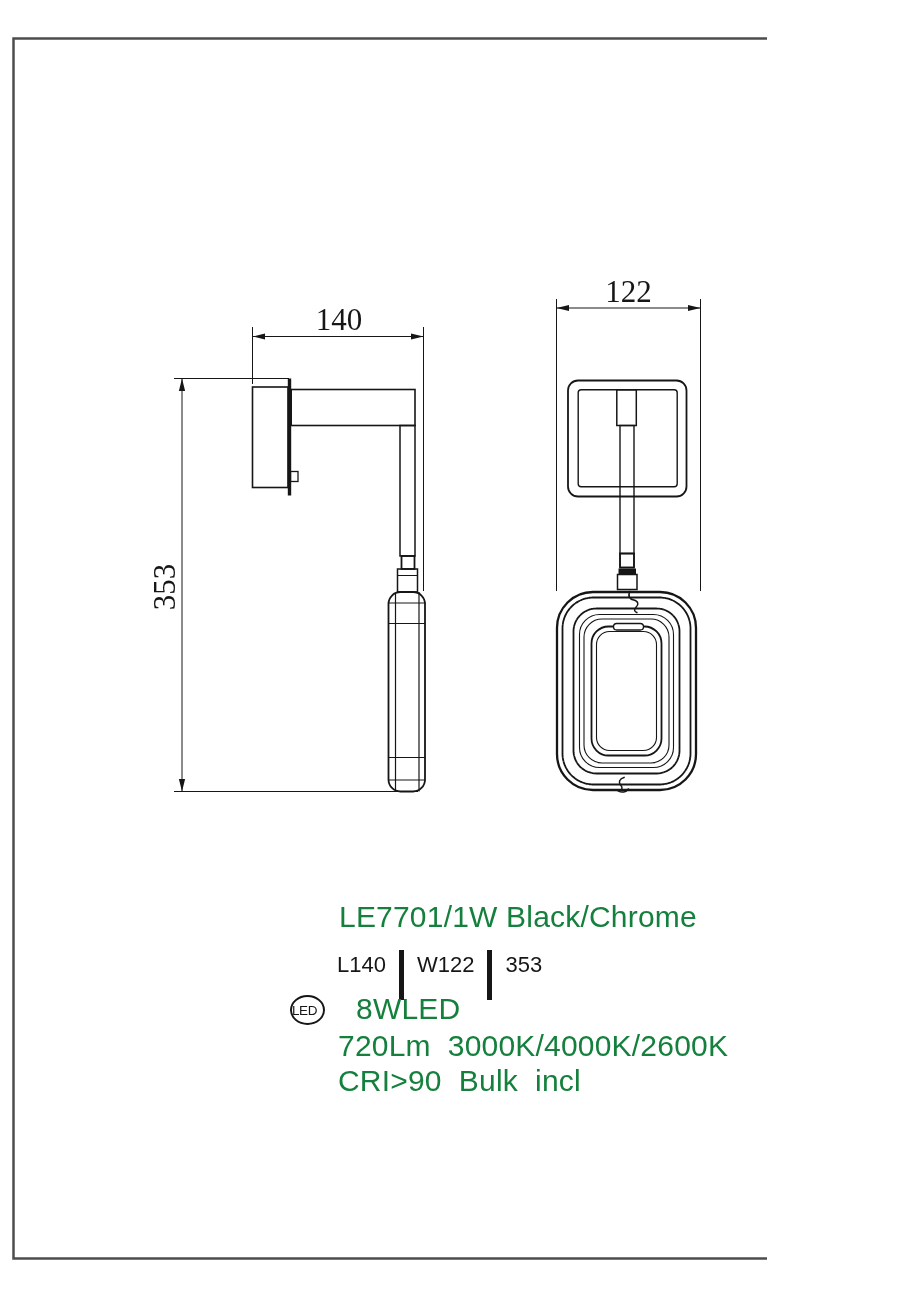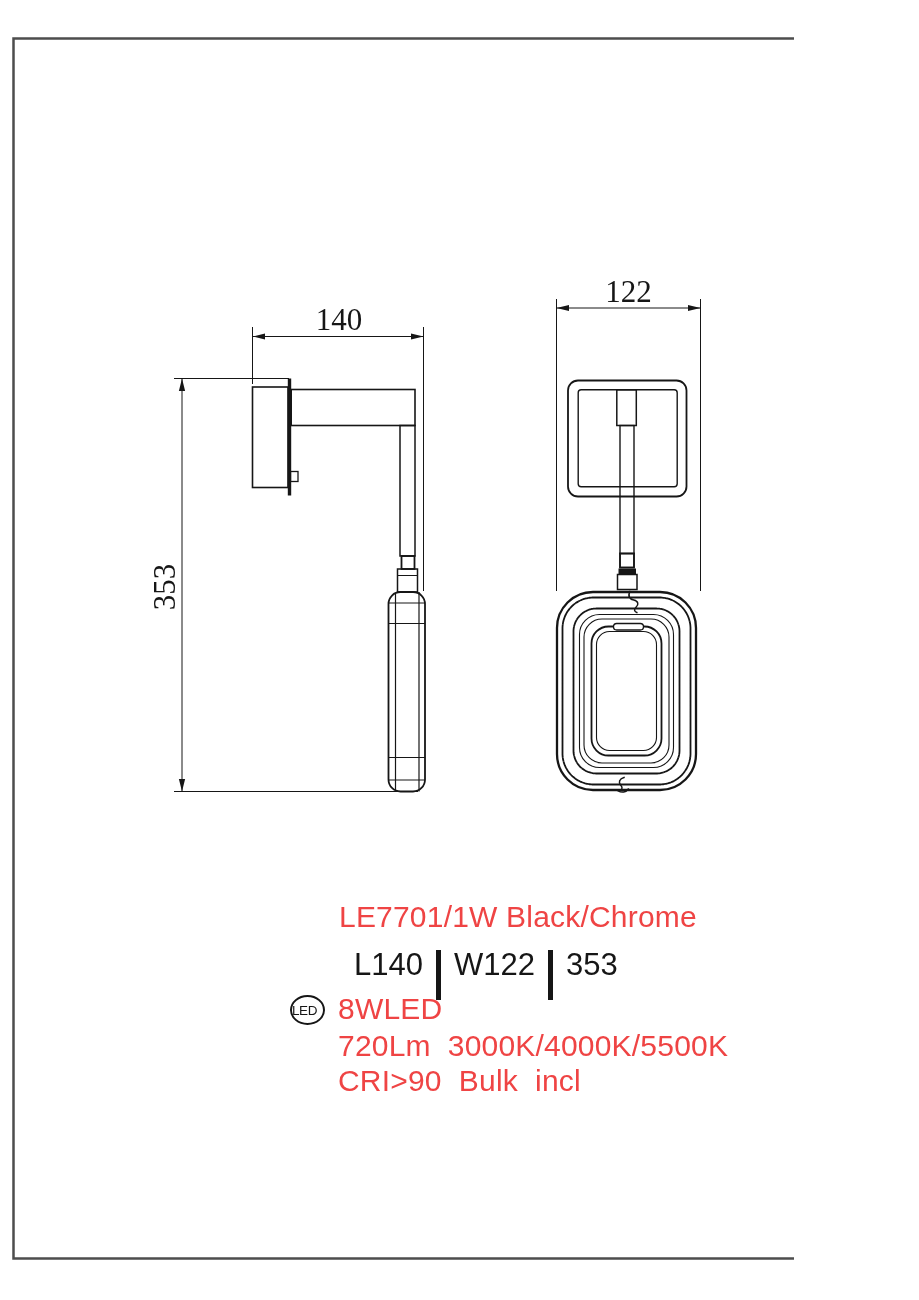--- a/index.html
+++ b/index.html
@@ -4,43 +4,42 @@
 <style>
   html, body { margin: 0; padding: 0; background: #ffffff; }
   #stage {
     position: relative;
     width: 767px;
     height: 1300px;
     background: #ffffff;
     font-family: "Liberation Sans", sans-serif;
     color: #161616;
     overflow: hidden;
-    padding-left: 27px;
   }
   #drawing-svg { position: absolute; left: 0; top: 0; }
 
   .spec-line {
     position: absolute;
     font-size: 30px;
     line-height: 1.15;
-    color: #ef4444;
+    color: #15803d;
     white-space: pre;
     letter-spacing: 0.2px;
   }
   #model-title   { left: 339px; top: 900px; }
-  #power-spec    { left: 338px; top: 992px; }
+  #power-spec    { left: 356px; top: 992px; }
   #output-spec   { left: 338px; top: 1029px; }
   #cri-spec      { left: 338px; top: 1064px; text-align: center; }
 
   #size-row {
     position: absolute;
-    left: 354px; top: 948px;
+    left: 337px; top: 948px;
     display: flex;
     align-items: flex-start;
-    font-size: 31px;
+    font-size: 22px;
     line-height: 34px;
     white-space: pre;
   }
   #size-row .vbar {
     width: 5px; height: 50px;
     background: #161616;
     margin: 2px 13px 0 13px;
   }
 
   #led-badge {
@@ -144,17 +143,17 @@
       <div class="vbar"></div>
       <span>W122</span>
       <div class="vbar"></div>
       <span>353</span>
     </div>
 
     <div id="led-badge">
       <span>LED</span>
     </div>
     <div id="power-spec" class="spec-line">8WLED</div>
-    <div id="output-spec" class="spec-line">720Lm  3000K/4000K/5500K</div>
+    <div id="output-spec" class="spec-line">720Lm  3000K/4000K/2600K</div>
     <div id="cri-spec" class="spec-line">CRI&gt;90  Bulk  incl</div>
   </div>
 
 </div>
 
 </body></html>

